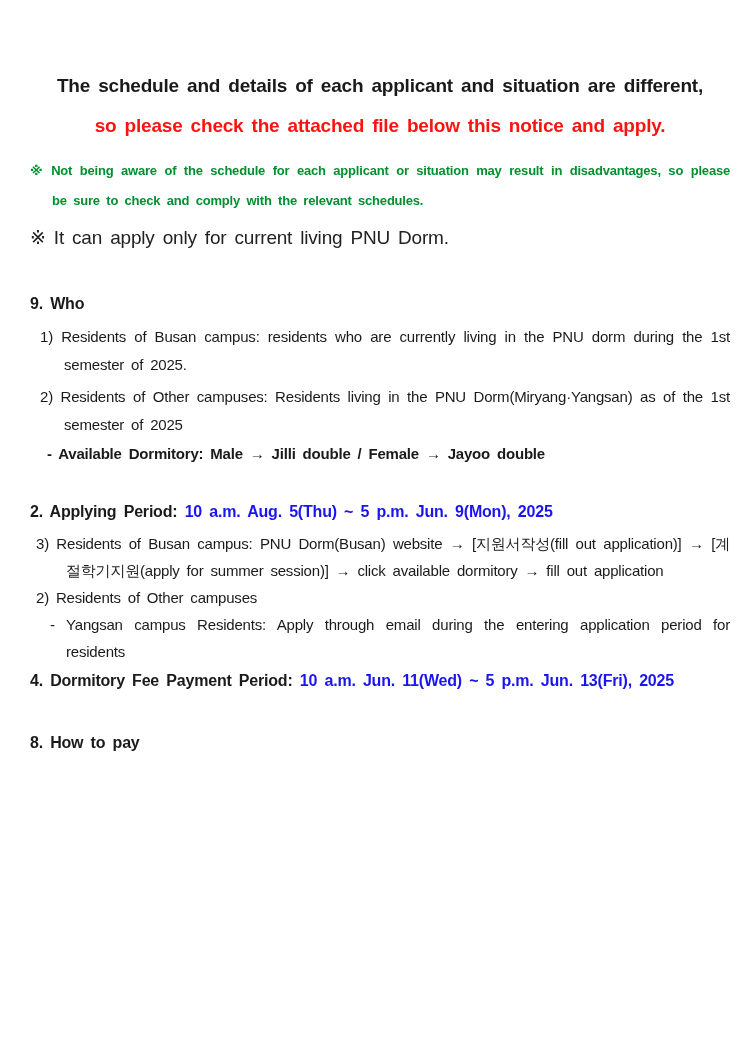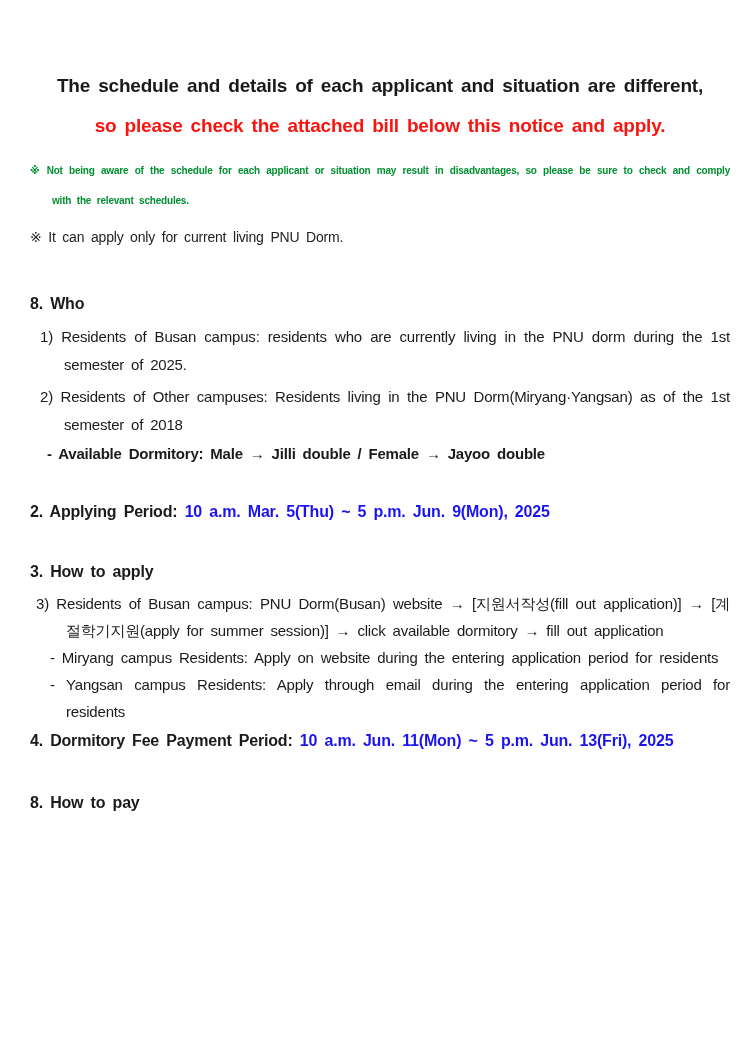--- a/index.html
+++ b/index.html
@@ -15,25 +15,25 @@
   }
   .title1{
     margin-top:64px;text-align:center;font-size:19px;font-weight:700;
     line-height:28px;color:var(--black);white-space:nowrap;
   }
   .title2{
     margin-top:12px;text-align:center;font-size:19px;font-weight:700;
     line-height:28px;color:var(--red);white-space:nowrap;
   }
   .note-green{
-    margin-top:16px;font-size:10px;font-weight:700;color:var(--green);
+    margin-top:16px;font-size:13px;font-weight:700;color:var(--green);
     line-height:30px;text-align:justify;padding-left:22px;text-indent:-22px;
   }
   .note-black{
-    margin-top:8px;font-size:14px;color:#222222;line-height:27px;
+    margin-top:8px;font-size:19px;color:#222222;line-height:27px;
     padding-left:22px;text-indent:-22px;
   }
   .sec-head{
     font-size:16px;font-weight:700;color:var(--black);line-height:28px;white-space:nowrap;
   }
   .sec-head .period{color:var(--blue);}
   .sec1-head{margin-top:39px;}
   .sec2-head{margin-top:30px;}
   .sec3-head{margin-top:32px;}
   .sec4-head{margin-top:2px;}
@@ -48,35 +48,34 @@
   .s3-num2{margin-left:6px;padding-left:30px;text-indent:-30px;}
   .s3-dash{margin-left:20px;padding-left:16px;text-indent:-16px;}
   .s5-dash{margin-top:10px;margin-left:15px;padding-left:16px;text-indent:-16px;line-height:27px;}
 </style>
 </head>
 <body>
 
 <div class="page">
 
   <div class="title1">The schedule and details of each applicant and situation are different,</div>
-  <div class="title2">so please check the attached bill below this notice and apply.</div>
+  <div class="title2">so please check the attached file below this notice and apply.</div>
 
   <p class="note-green"><span>※</span> <span>Not being aware of the schedule for each applicant or situation may result in disadvantages, so please be sure to check and comply with the relevant schedules.</span></p>
 
   <p class="note-black"><span>※</span> <span>It can apply only for current living PNU Dorm.</span></p>
 
-  <div class="sec-head sec1-head">8. Who</div>
+  <div class="sec-head sec1-head">9. Who</div>
   <p class="body-item s1-num">1) Residents of Busan campus: residents who are currently living in the PNU dorm during the 1st semester of 2025.</p>
-  <p class="body-item s1-num2">2) Residents of Other campuses: Residents living in the PNU Dorm(Miryang·Yangsan) as of the 1st semester of 2018</p>
+  <p class="body-item s1-num2">2) Residents of Other campuses: Residents living in the PNU Dorm(Miryang·Yangsan) as of the 1st semester of 2025</p>
   <p class="body-item s1-dash2">- Available Dormitory: Male → Jilli double / Female → Jayoo double</p>
 
-  <div class="sec-head sec2-head"><span>2. Applying Period:</span> <span class="period">10 a.m. Mar. 5(Thu) ~ 5 p.m. Jun. 9(Mon), 2025</span></div>
+  <div class="sec-head sec2-head"><span>2. Applying Period:</span> <span class="period">10 a.m. Aug. 5(Thu) ~ 5 p.m. Jun. 9(Mon), 2025</span></div>
 
-  <div class="sec-head sec3-head">3. How to apply</div>
   <p class="body-item s3-item s3-num1">3) Residents of Busan campus: PNU Dorm(Busan) website → [지원서작성(fill out application)] → [계절학기지원(apply for summer session)] → click available dormitory → fill out application</p>
-  <p class="body-item s3-item s3-dash">- Miryang campus Residents: Apply on website during the entering application period for residents</p>
+  <p class="body-item s3-item s3-num2">2) Residents of Other campuses</p>
   <p class="body-item s3-item s3-dash">- Yangsan campus Residents: Apply through email during the entering application period for residents</p>
 
-  <div class="sec-head sec4-head"><span>4. Dormitory Fee Payment Period:</span> <span class="period">10 a.m. Jun. 11(Mon) ~ 5 p.m. Jun. 13(Fri), 2025</span></div>
+  <div class="sec-head sec4-head"><span>4. Dormitory Fee Payment Period:</span> <span class="period">10 a.m. Jun. 11(Wed) ~ 5 p.m. Jun. 13(Fri), 2025</span></div>
 
   <div class="sec-head sec5-head">8. How to pay</div>
 
 </div>
 
 </body></html>

